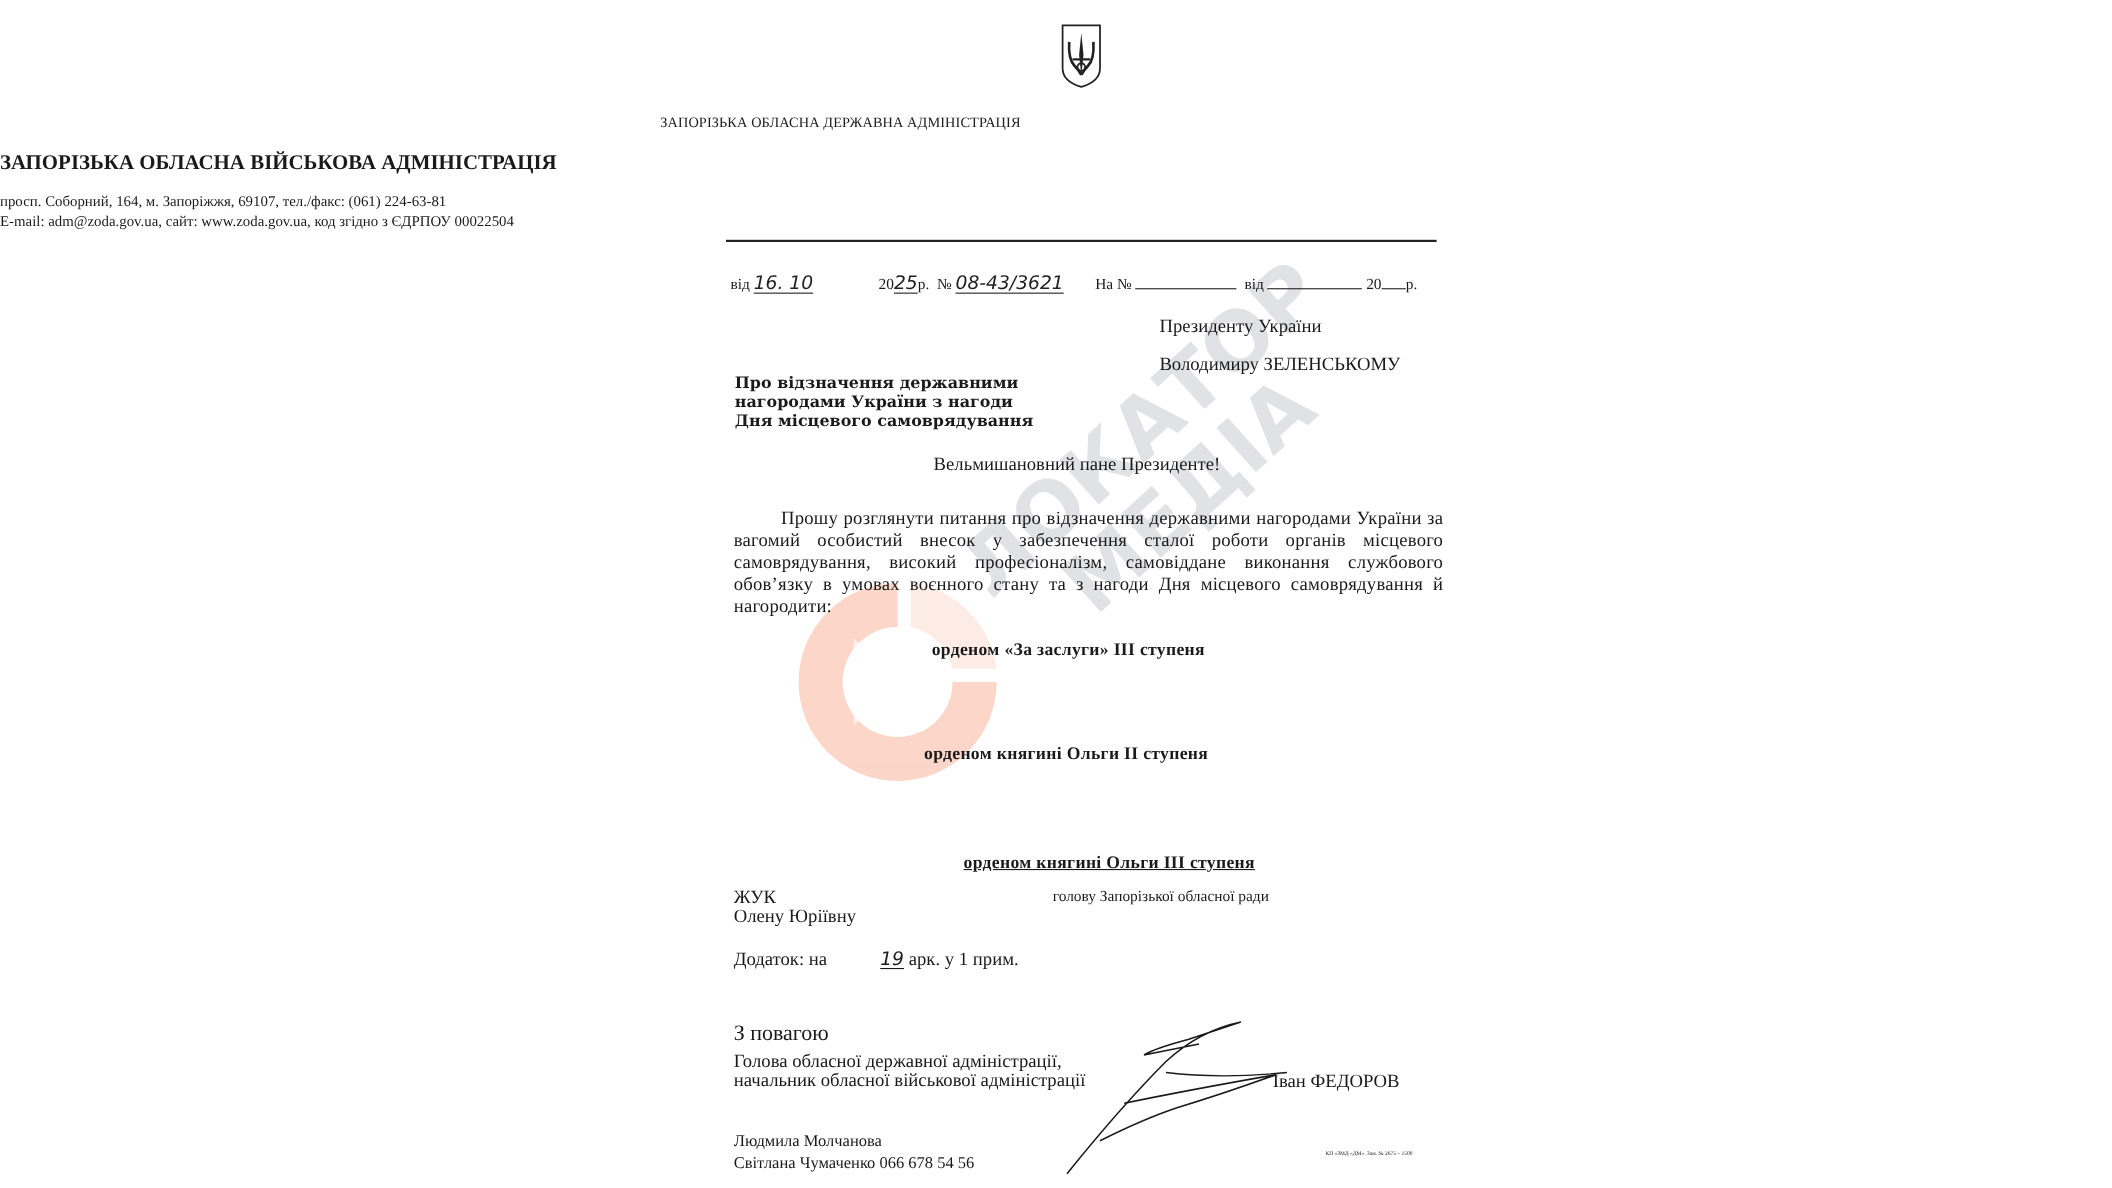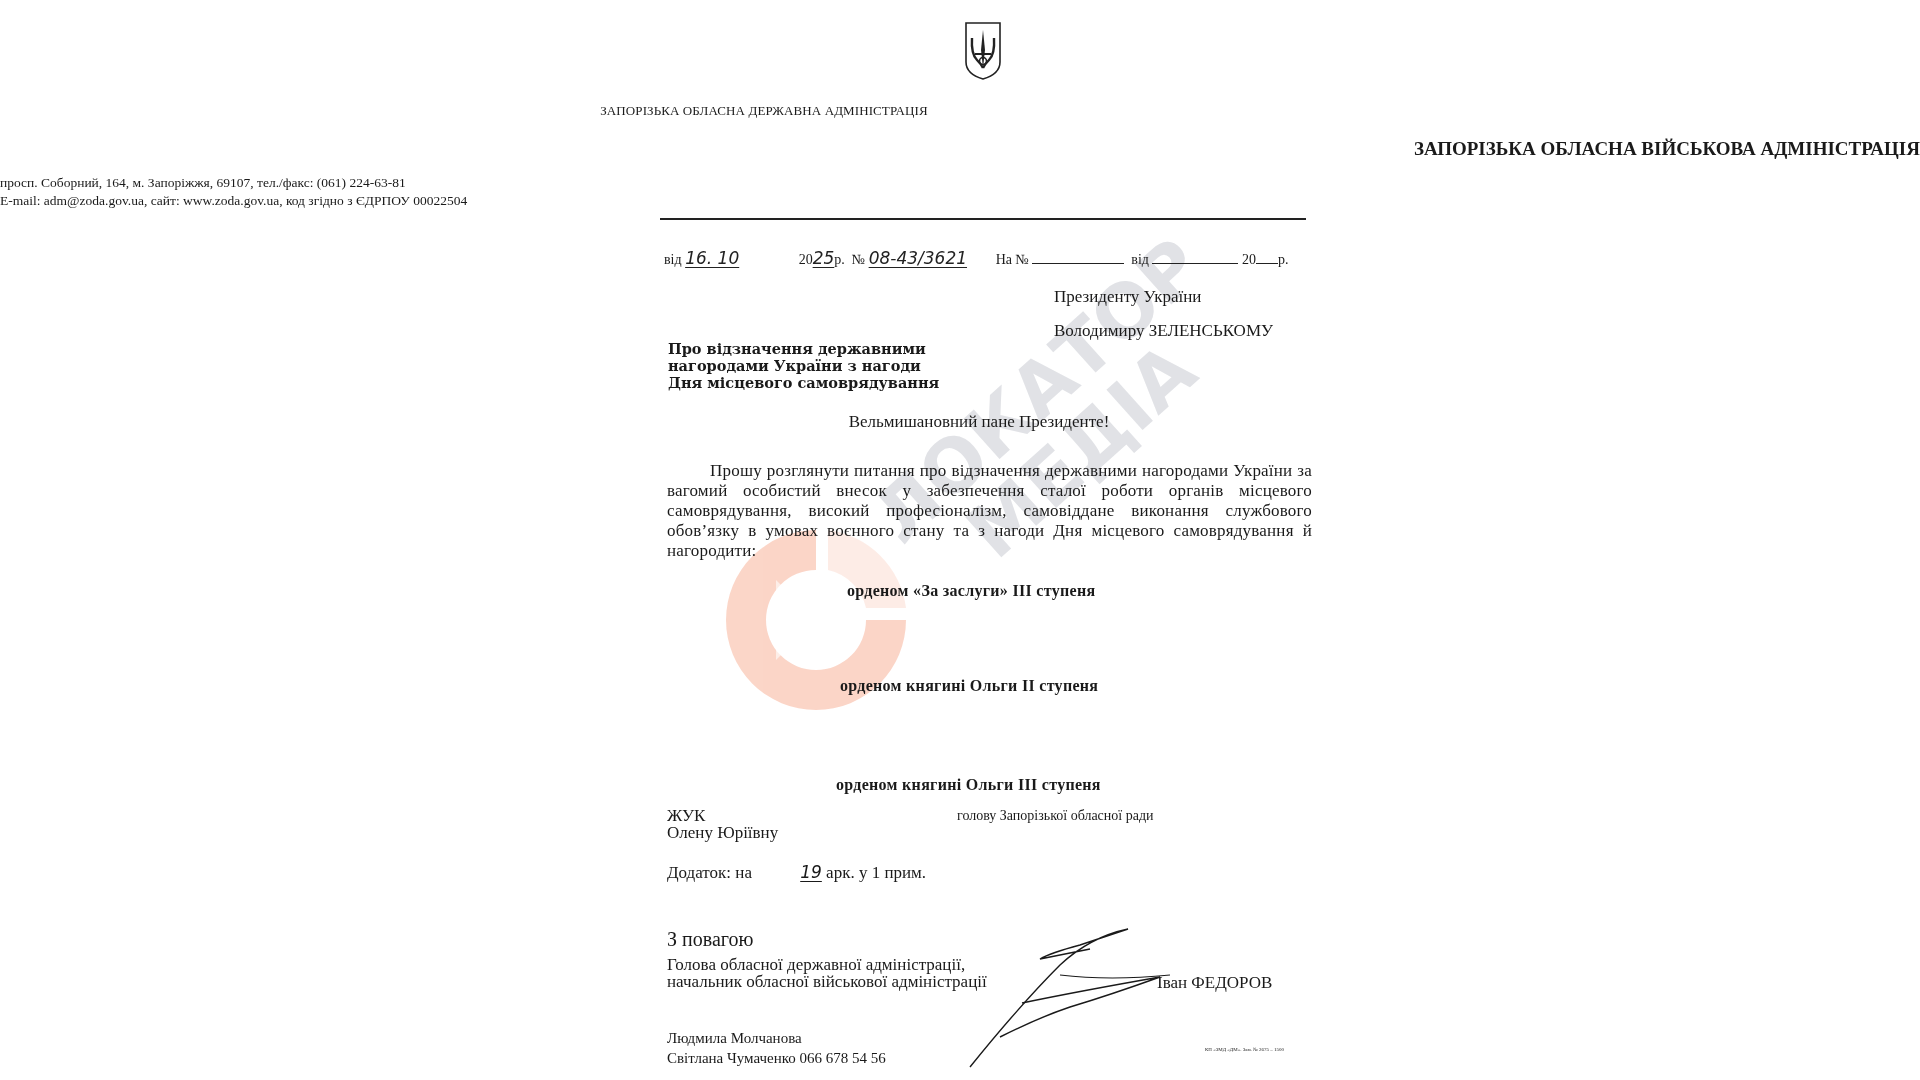--- a/index.html
+++ b/index.html
@@ -5,38 +5,38 @@
   html, body { margin:0; padding:0; }
   body {
     width:1920px; height:1080px; background:#ffffff; position:relative; overflow:hidden;
     font-family:"Liberation Serif", serif; color:#1a1a1a;
   }
   .abs { position:absolute; }
   .page { position:absolute; left:0; top:0; width:1920px; height:1080px; }
 
   .coat { left:963px; top:20px; width:40px; height:62px; }
   .hdr1 { left:0; width:1528px; text-align:center; top:103px; font-size:13px; letter-spacing:0.1px; }
-  .hdr2 { left:0; width:1920px; text-align:right; top:138px; font-size:19px; font-weight:bold; }
+  .hdr2 { left:0; width:1920px; text-align:left; top:138px; font-size:19px; font-weight:bold; }
   .addr { left:0; width:1920px; top:174px; font-size:13.5px; line-height:18px; }
   .rule { left:660px; top:218px; width:646px; height:2px; background:#222; }
 
   .dateline { left:664px; top:236px; font-size:14px; white-space:nowrap;margin-top:12px; }
   .dateline .hw { font-family:"DejaVu Sans", sans-serif; font-style:italic; font-size:17px; color:#222; text-decoration:underline; text-underline-offset:3px; }
   .dateline .blank { display:inline-block; border-bottom:1px solid #222; height:12px; vertical-align:baseline; }
 
   .addressee { left:1054px; top:280px; font-size:17px; line-height:34px; }
   .subject { left:668px; top:340px; font-size:16px; font-weight:bold; line-height:17px; font-family:"DejaVu Serif", serif; font-size:14.5px; }
 
   .greeting { left:0; width:1920px; text-align:center; top:412px; font-size:17px; padding-left:38px; box-sizing:border-box; }
   .body { left:667px; top:461px; width:645px; font-size:17px; line-height:20px; text-align:justify; text-indent:43px; letter-spacing:0.2px; }
 
   .order { font-weight:bold; font-size:16px; letter-spacing:0.3px; white-space:nowrap; }
   .o1 { left:847px; top:582px; }
   .o2 { left:840px; top:677px; }
-  .o3 { left:836px; top:776px; }
+  .o3 { left:876px; top:776px;text-decoration:underline; }
 
   .person-name { left:667px; top:807px; font-size:17px; line-height:17px; }
   .person-role { left:957px; top:808px; font-size:14px; }
   .attach { left:667px; top:862px; font-size:17px; }
   .attach .hw { font-family:"DejaVu Sans", sans-serif; font-style:italic; text-decoration:underline; text-underline-offset:3px;margin-left:44px; }
 
   .regards { left:667px; top:928px; font-size:20px; }
   .sigtitle { left:667px; top:956px; font-size:17px; line-height:17px; }
   .signame { left:1157px; top:973px; font-size:17px; }
   .signature { left:960px; top:925px; width:260px; height:145px; }

